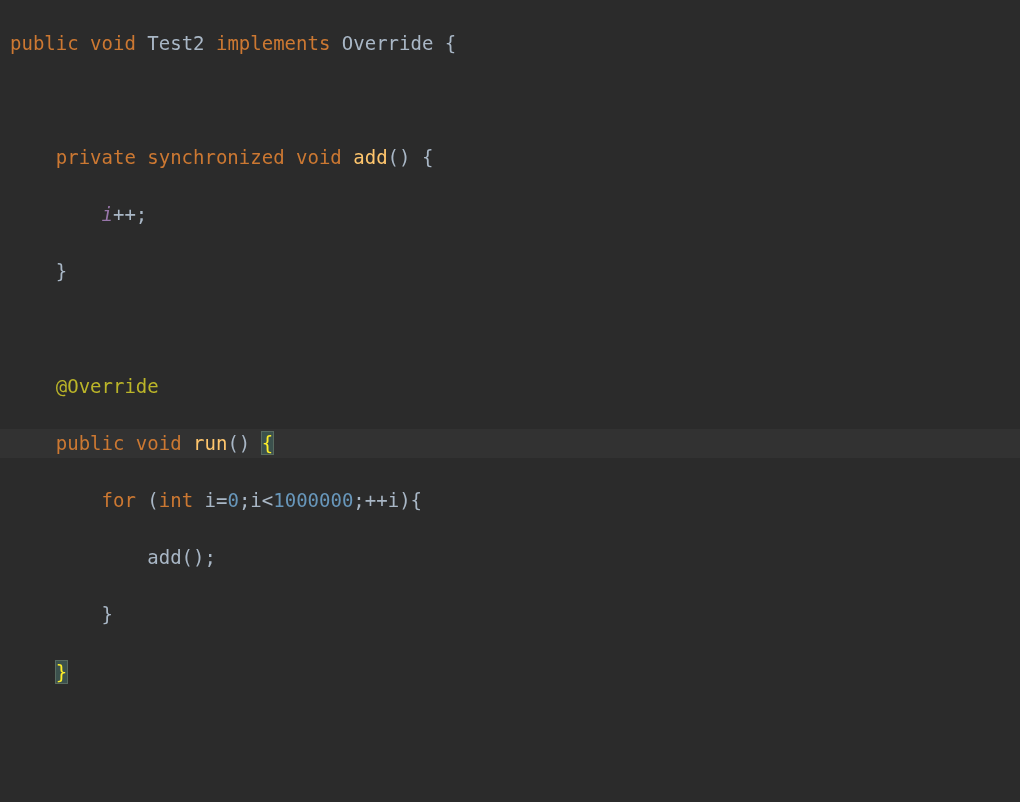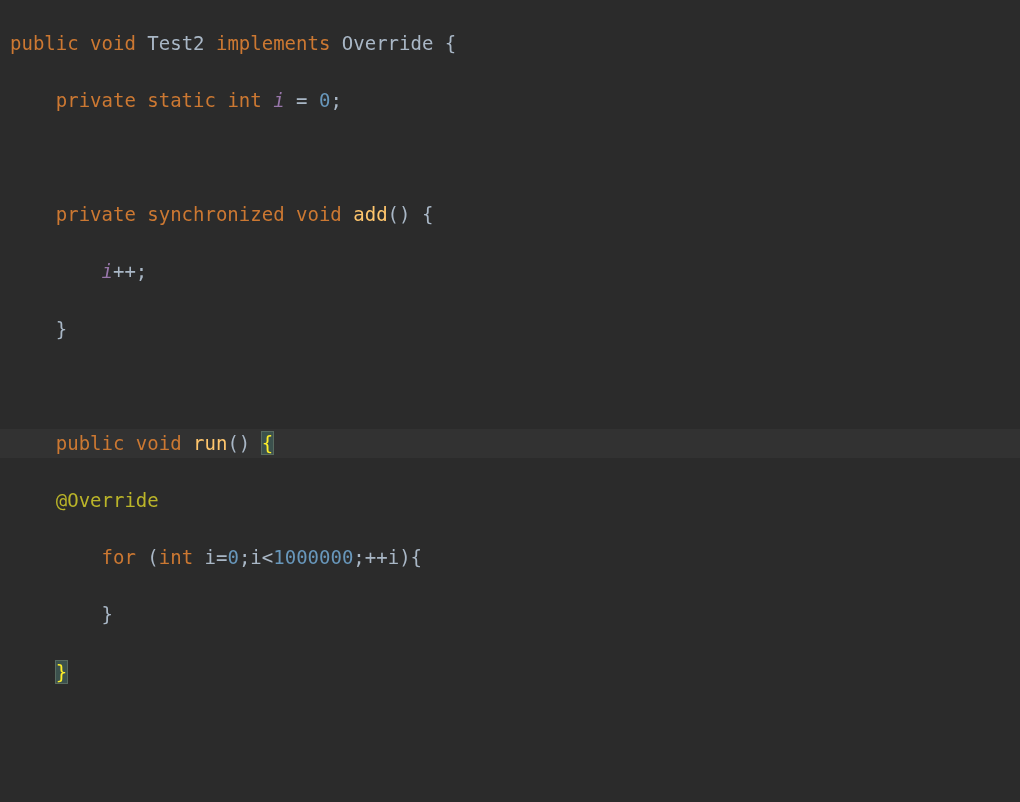--- a/index.html
+++ b/index.html
@@ -38,29 +38,29 @@
     border: 1px solid #586a5f;
     margin: -1px;
     padding: 0;
   }
 </style>
 </head>
 <body>
 
 <div class="editor">
 <div class="line"><span class="kw">public</span> <span class="kw">void</span> <span class="cls">Test2</span> <span class="kw">implements</span> <span class="cls">Override</span> <span class="punct">{</span></div>
-<div class="line">    <span class="kw">private</span> <span class="kw">static</span> <span class="kw">int</span> <span class="field">i</span> <span>=</span> <span class="num">0</span><span>;</span></div>
 <div class="line"> </div>
 <div class="line">    <span class="kw">private</span> <span class="kw">synchronized</span> <span class="kw">void</span> <span class="mname">add</span><span>(</span><span>)</span> <span>{</span></div>
 <div class="line">        <span class="field">i</span><span>++</span><span>;</span></div>
 <div class="line">    <span>}</span></div>
 <div class="line"> </div>
+<div class="line">    <span class="ann">@Override</span></div>
 <div class="line hl">    <span class="kw">public</span> <span class="kw">void</span> <span class="mname">run</span><span>(</span><span>)</span> <span class="brace-match">{</span></div>
-<div class="line">    <span class="ann">@Override</span></div>
 <div class="line">        <span class="kw">for</span> <span>(</span><span class="kw">int</span> <span>i</span><span>=</span><span class="num">0</span><span>;</span><span>i</span><span>&lt;</span><span class="num">1000000</span><span>;</span><span>++</span><span>i</span><span>)</span><span>{</span></div>
+<div class="line">            <span>add</span><span>(</span><span>)</span><span>;</span></div>
 <div class="line">        <span>}</span></div>
 <div class="line">    <span class="brace-match">}</span></div>
 <div class="line"> </div>
 
 
 
 
 
 
 

